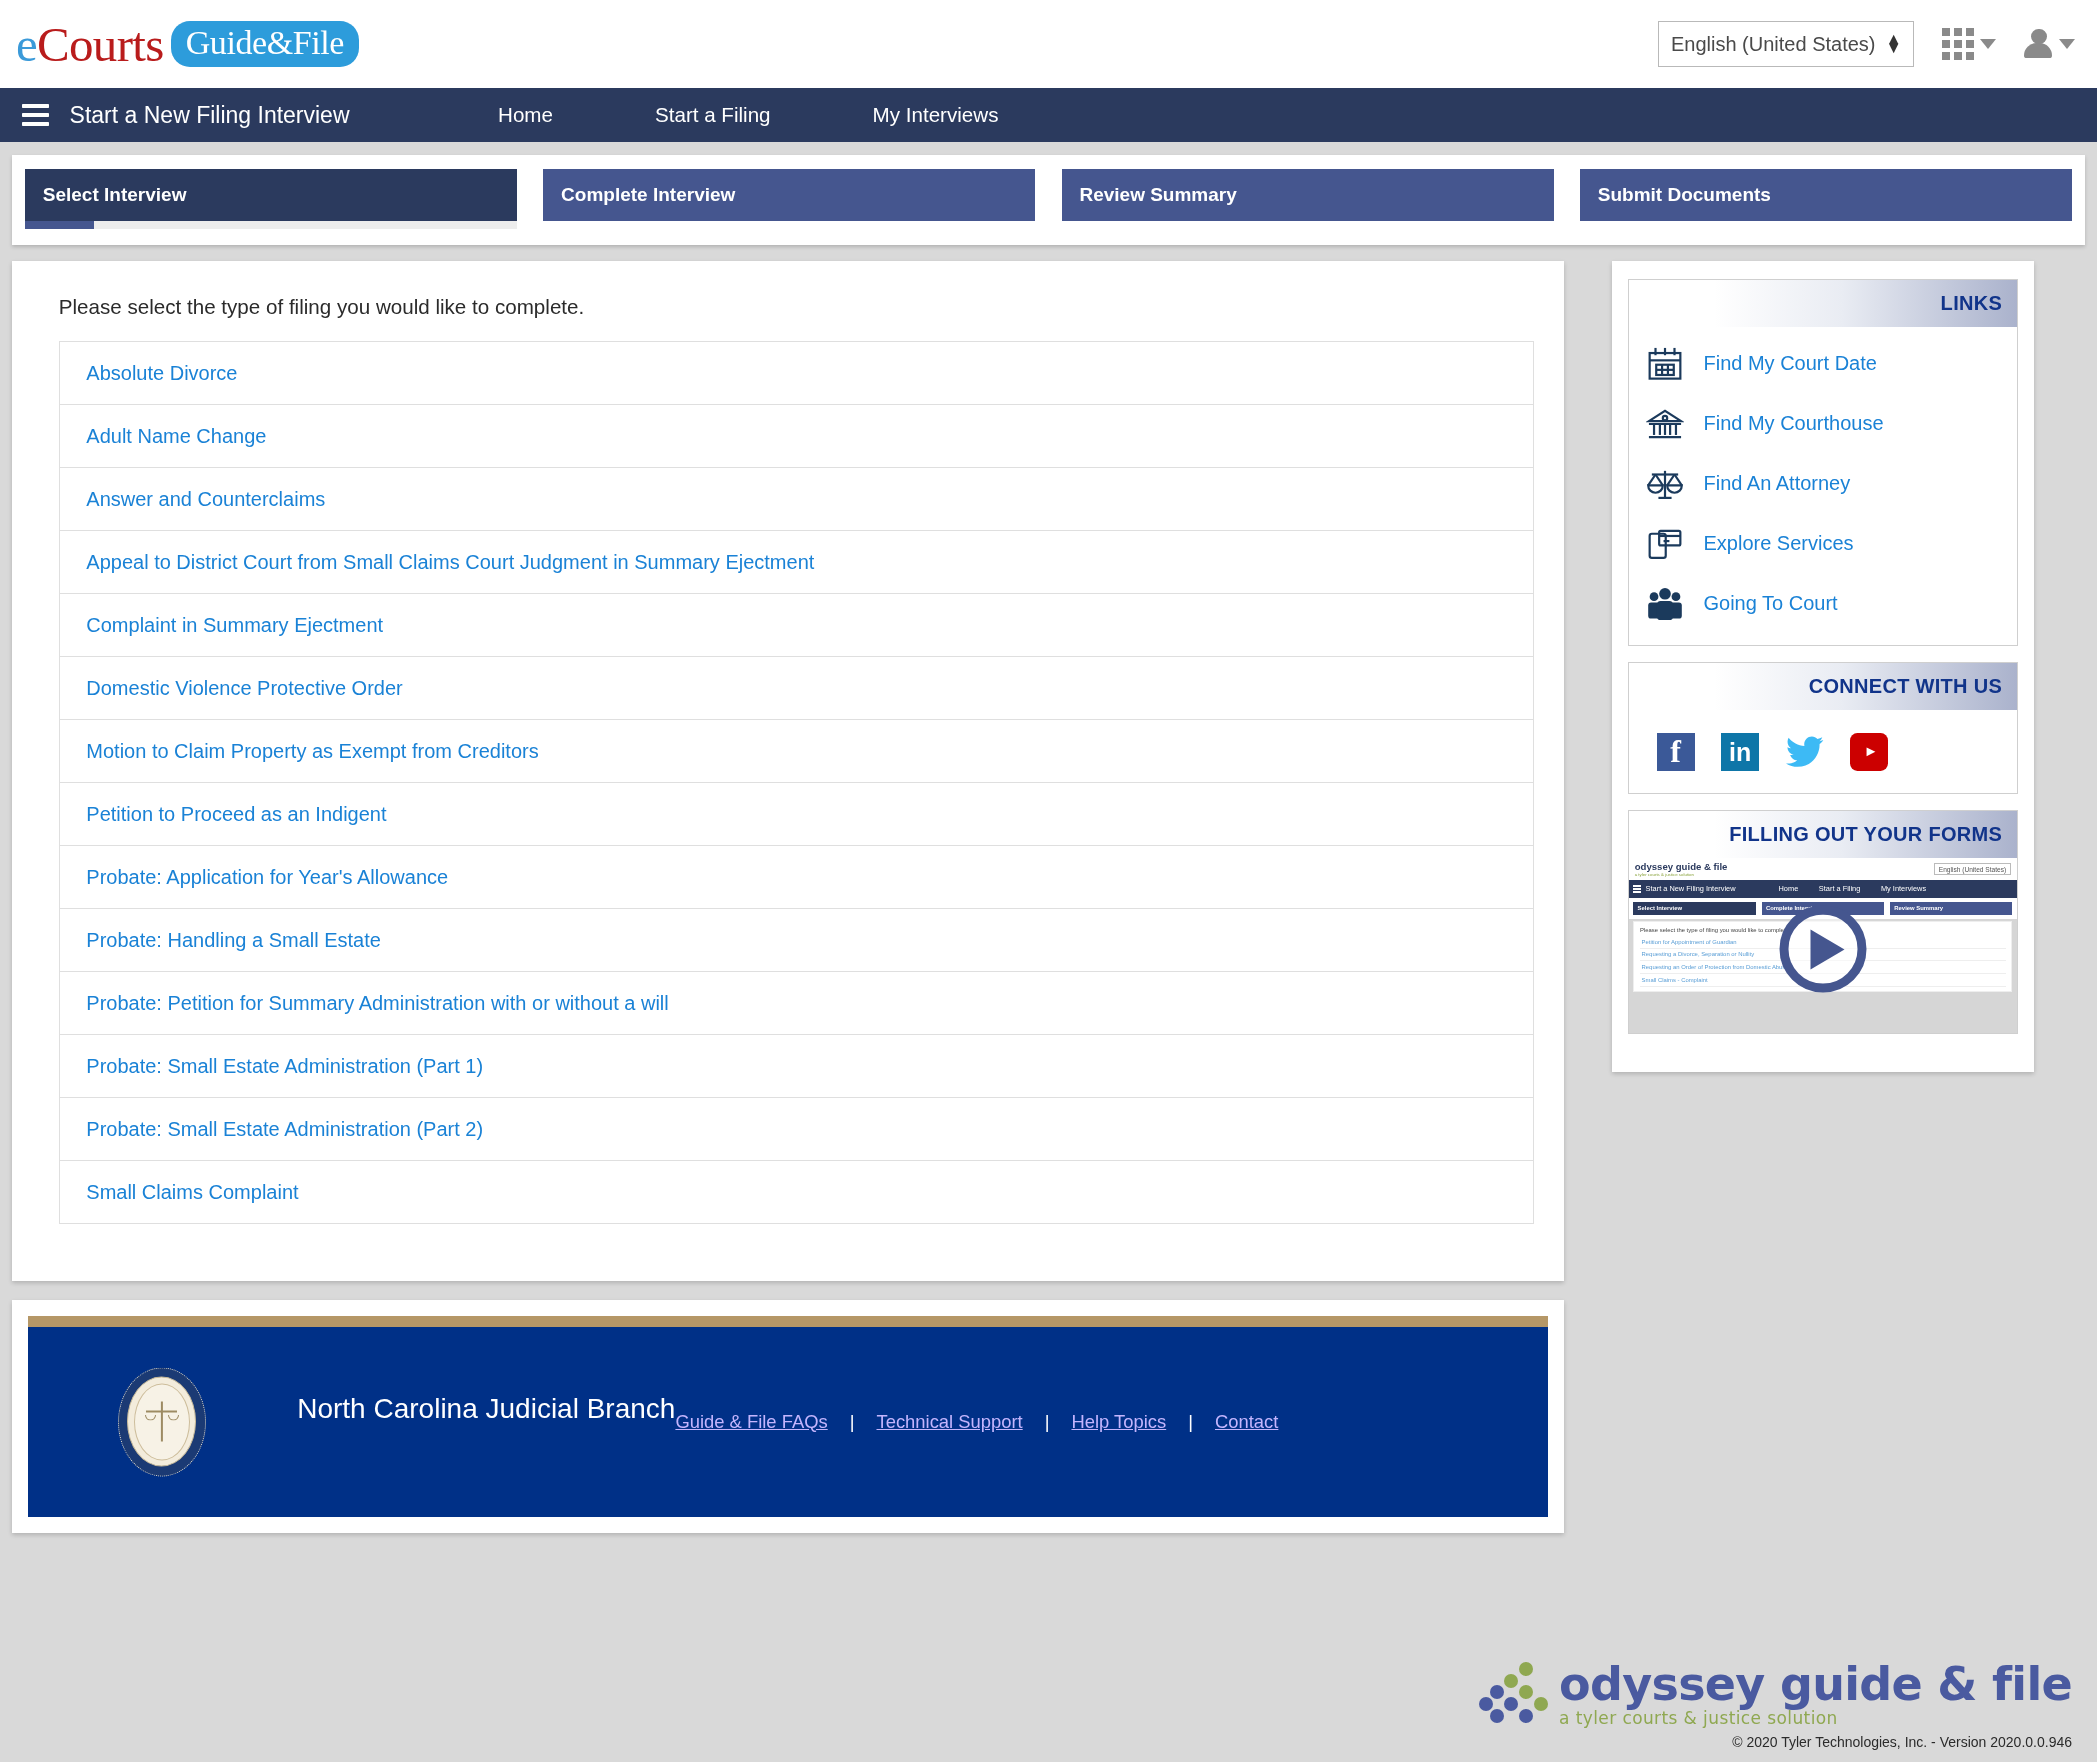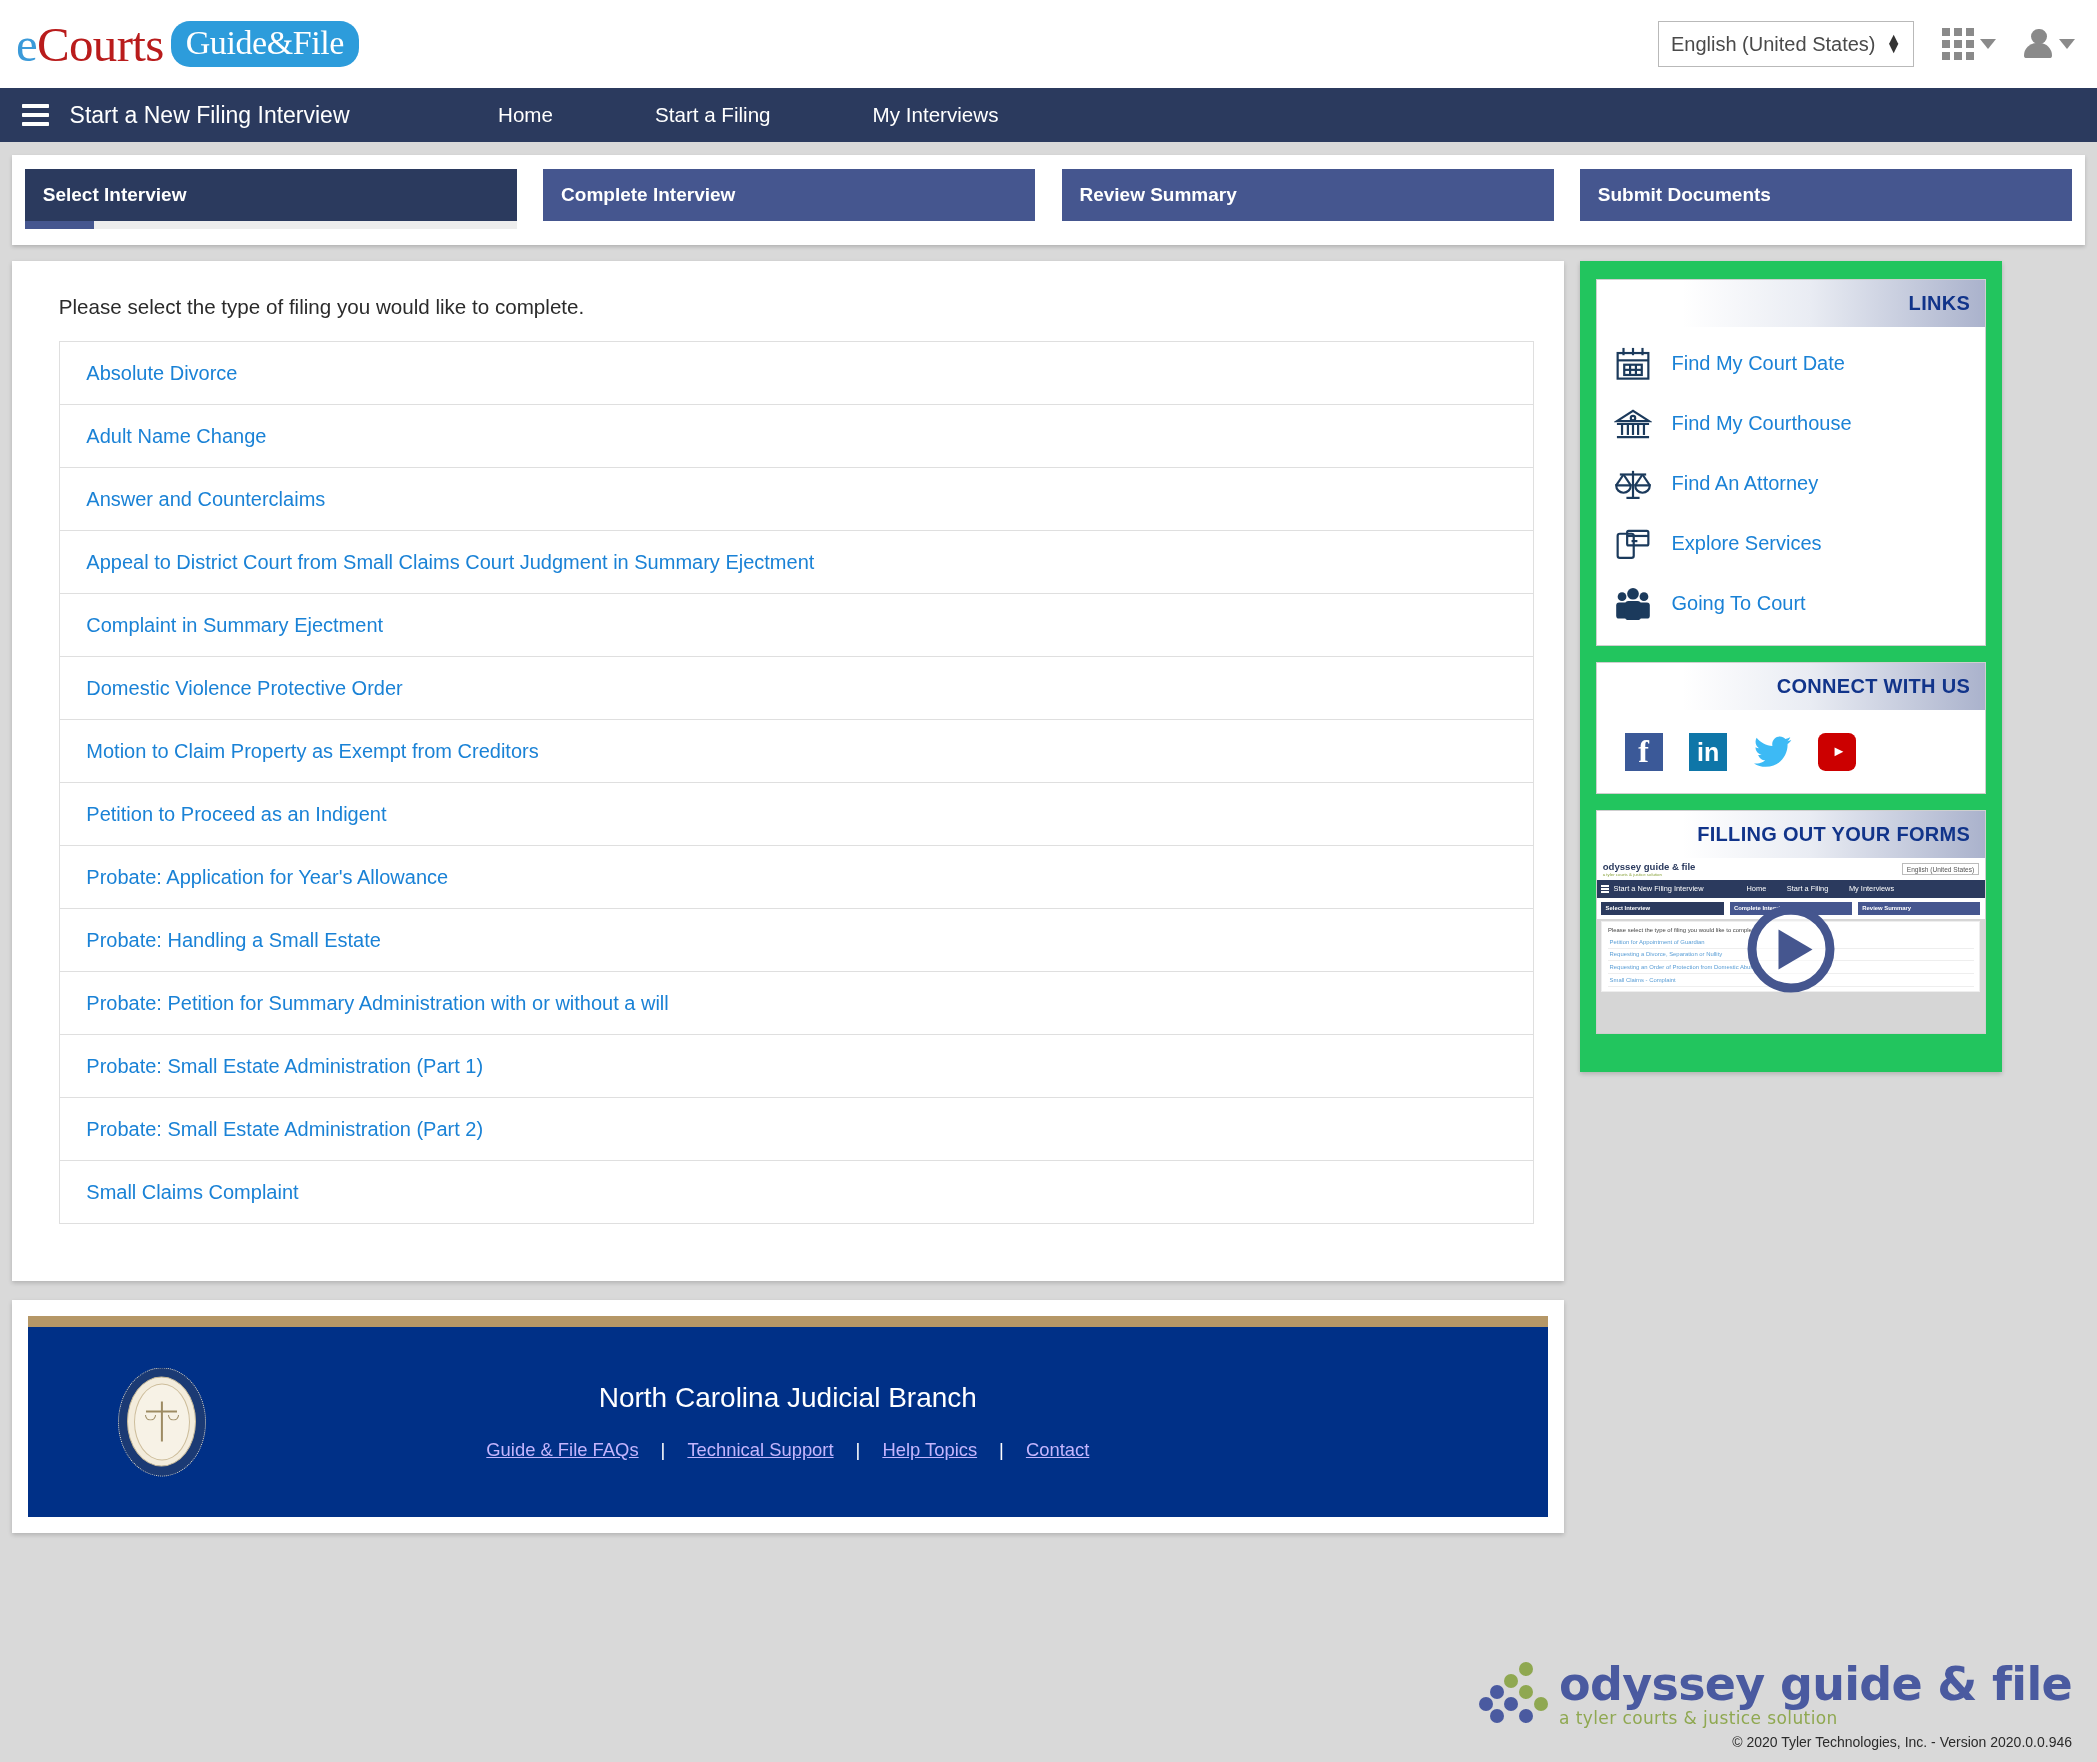--- a/index.html
+++ b/index.html
@@ -149,24 +149,25 @@
     background: #fff;
   }
   .filing-item a {
     color: #1a82d6;
     text-decoration: none;
     font-size: 20px;
   }
 
   
   .sidebar {
-    background: #22c55e;
+    background: #ffffff;
     box-shadow: 0 1.5px 4.4px rgba(0,0,0,0.18);
     flex: 0 0 422px;
     padding: 17.7px 16px 22px 16px;
+    margin-left: 32px;
   }
   .panel { border: 0.7px solid #cfcfcf; background: #fff; margin-bottom: 16px; }
   .panel-head {
     background: linear-gradient(to right, #ffffff 0%, #ffffff 22%, #e9ecf3 55%, #aab2cc 100%);
     height: 47px;
     display: flex;
     align-items: center;
     justify-content: flex-end;
     padding-right: 14.7px;
   }
@@ -233,21 +234,21 @@
     box-shadow: 0 1.5px 4.4px rgba(0,0,0,0.18);
   }
   .footer-gold { height: 10.3px; background: #b59767; }
   .footer-blue {
     background: #003087;
     height: 190px;
     position: relative;
     display: flex;
     align-items: center;
     justify-content: center;
-    flex-direction: column;
+    flex-direction: row;
   }
   .seal {
     position: absolute;
     left: 90px; top: 50%; transform: translateY(-50%);
     width: 88px; height: 109px;
   }
   .seal .ring1 {
     position:absolute; inset:0; border-radius:50%;
     background: #1b3a74; border: 1.5px dotted #e6dfcf;
   }

